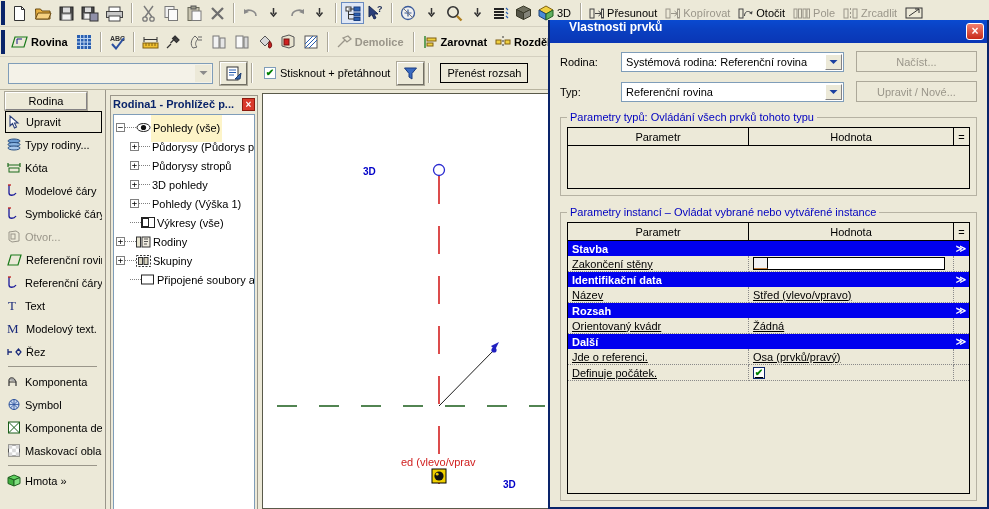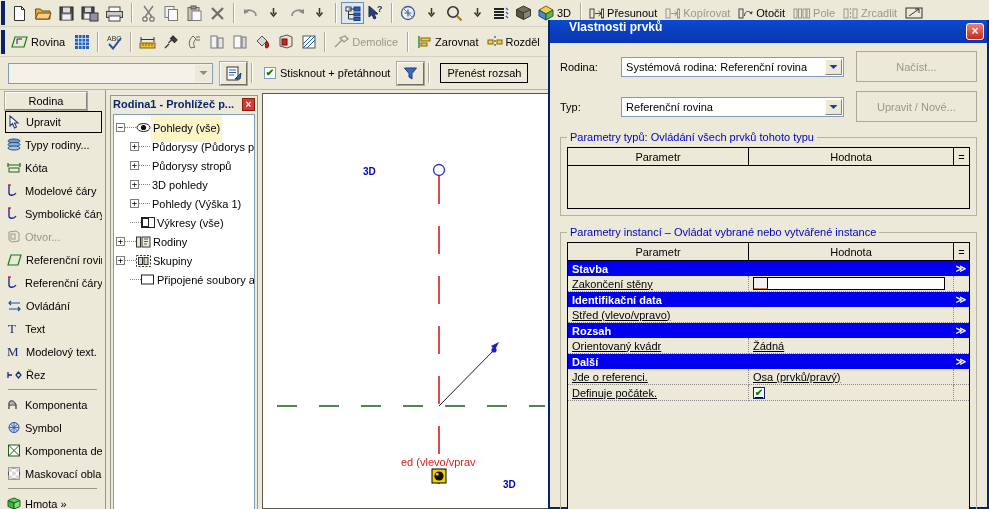--- a/index.html
+++ b/index.html
@@ -15,21 +15,21 @@
   #root { position: relative; width: 989px; height: 509px; background: #ece9d8; }
 
   
   .toolbar {
     position: absolute; left: 0; width: 989px;
     background: #ece9d8;
     border-bottom: 1px solid #d4d0c0;
     display: flex; align-items: center;
   }
   #toolbar-row1 { top: 0; height: 27px; }
-  #toolbar-row2 { top: 27px; height: 30px; }
+  #toolbar-row2 { top: 27px; height: 30px; font-weight: bold; }
   #toolbar-row3 { top: 57px; height: 33px; border-bottom: 1px solid #b8b4a0; }
   .grip-blue {
     width: 4px; height: 24px; margin: 0 3px 0 1px; flex: 0 0 auto;
     background: #0a246a;
   }
   .tb-sep { width: 2px; height: 20px; margin: 0 4px;
     border-left: 1px solid #aca899; border-right: 1px solid #fff; flex: 0 0 auto; }
   .tb-btn {
     height: 22px; min-width: 23px; padding: 0 2px;
     display: inline-flex; align-items: center; justify-content: center;
@@ -164,21 +164,21 @@
     display: flex; align-items: center; font-size: 11px; padding-left: 4px;
     position: relative; cursor: default;
   }
   .fcombo .cbtn {
     position: absolute; right: 1px; top: 1px; width: 17px; height: 16px;
     background: #ece9d8; border: 1px solid #fff;
     border-right-color: #848284; border-bottom-color: #848284;
     display: flex; align-items: center; justify-content: center;
   }
   .dlgbtn {
-    margin-left: 12px; width: 123px; height: 31px;
+    margin-left: 12px; width: 123px; height: 21px;
     border: 1px solid #aca899; background: #ece9d8;
     display: flex; align-items: center; justify-content: center;
     font-size: 11px; color: #9a968a; cursor: default;
   }
 
   fieldset.grp {
     border: 1px solid #b6b2a3; margin: 0 0 10px 0; padding: 4px 6px 6px 6px;
   }
   fieldset.grp > legend { font-size: 11px; color: #0000c0; padding: 0 3px; }
 
@@ -684,28 +684,20 @@
       <span>Referenční rovina</span>
     </div>
     <div class="db-item">
       <span class="ic">
         <svg width="14" height="13" viewBox="0 0 14 13">
             <path d="M2 1 V9 C2 12 7 12 9 9" stroke="#1a1a9a" stroke-width="1.3" fill="none"></path>
             <path d="M1 1 H4" stroke="#c02020" stroke-width="1.3"></path>
           </svg>
       </span>
       <span>Referenční čáry</span>
-    </div>
-    <div class="db-item">
-      <span class="ic">
-        <svg width="15" height="12" viewBox="0 0 15 12">
-            <path d="M13 3 H2 M4 1 L2 3 L4 5 M2 9 H13 M11 7 L13 9 L11 11" stroke="#1a4f9a" stroke-width="1.2" fill="none"></path>
-          </svg>
-      </span>
-      <span>Ovládání</span>
     </div>
     <div class="db-item">
       <span class="ic">
         <svg width="14" height="13" viewBox="0 0 14 13">
             <text x="1" y="11" font-size="13" font-family="serif" fill="#1a2a7a">T</text>
           </svg>
       </span>
       <span>Text</span>
     </div>
     <div class="db-item">
@@ -989,20 +981,21 @@
                 </span>
               </span>
               <span class="pend"></span>
             </div>
 
             <div class="grp-row">
               <span class="gname">Identifikační data</span>
               <span class="gcar">≫</span>
             </div>
             <div class="prm-row">
+              <span class="pname">Název</span>
               <span class="pval">Střed (vlevo/vpravo)</span>
               <span class="pend"></span>
             </div>
 
             <div class="grp-row">
               <span class="gname">Rozsah</span>
               <span class="gcar">≫</span>
             </div>
             <div class="prm-row">
               <span class="pname">Orientovaný kvádr</span>

